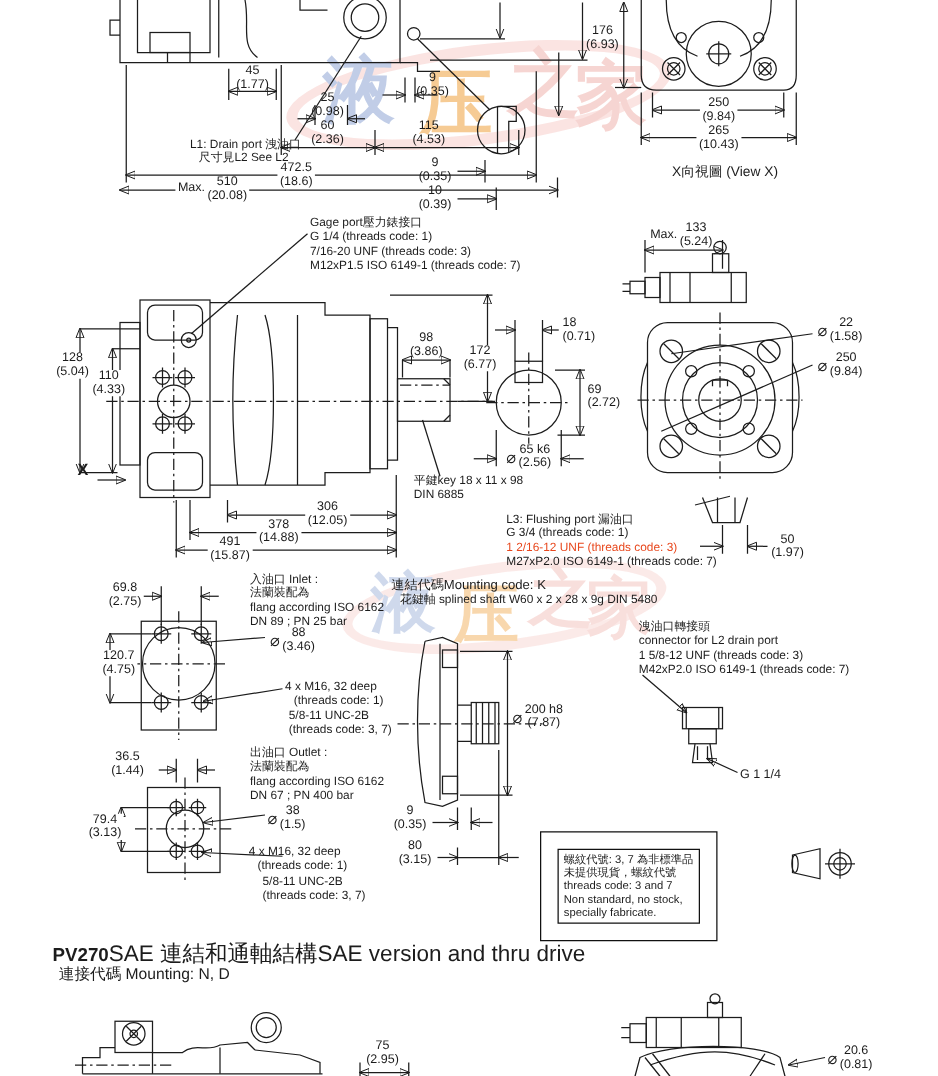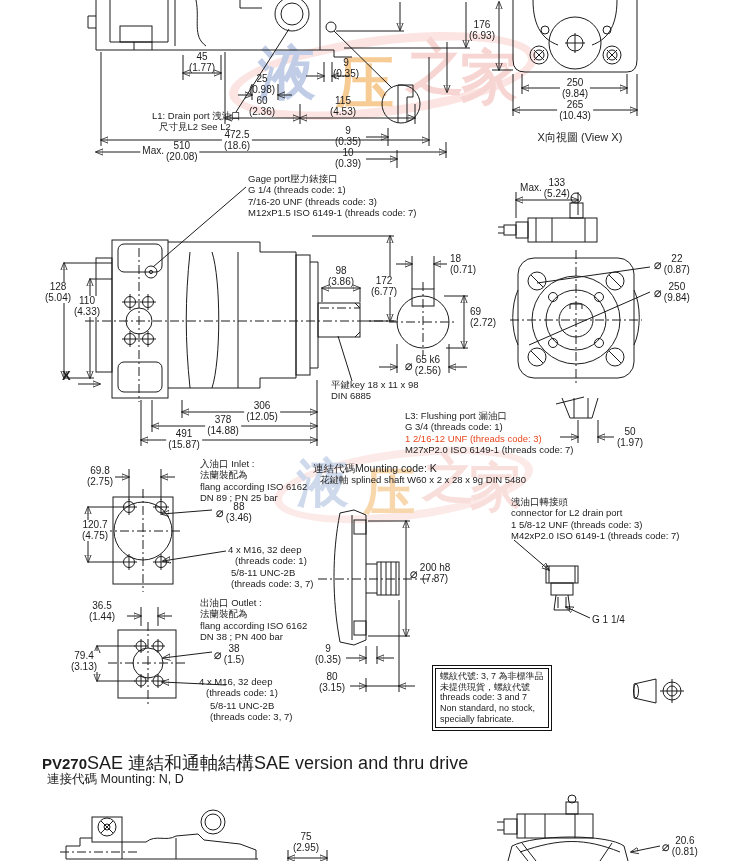--- a/index.html
+++ b/index.html
@@ -26,21 +26,21 @@
 .dia{font-size:13px;line-height:13px}
 .bg{background:#fff;padding:0 2px}
 .note{position:absolute;font-size:9.5px;line-height:11.4px;white-space:nowrap}
 .note span{display:block}
 .note .ind{margin-left:7px}
 .red{color:#e8481e}
 .caption{position:absolute;font-size:11px;transform:translateX(-50%);white-space:nowrap}
 .xlabel{position:absolute;font-size:13px;font-weight:bold}
 .glabel{position:absolute;font-size:10px;white-space:nowrap}
 
-.nbox{position:absolute;border:1.5px solid #111;padding:2px;background:#fff}
+.nbox{position:absolute;border:1.5px solid #111;padding:13px;background:#fff}
 .nbox-in{border:1px solid #111;padding:2px 4px;font-size:9px;line-height:10.7px;white-space:nowrap}
 .nbox-in span{display:block}
 
 .wm{position:absolute;pointer-events:none}
 .wm-ring{position:absolute;border:9px solid rgba(235,125,115,.38);border-radius:50%;
   transform:rotate(-7deg)}
 .wm-c{position:absolute;font-weight:bold;font-size:58px;line-height:58px}
 
 .footer{position:absolute;display:flex;align-items:baseline;white-space:nowrap}
 .footer .model{font-size:15px;font-weight:bold}
@@ -478,21 +478,21 @@
   <span>Max.</span>
   <span class="stack">
       <span>133</span>
       <span>(5.24)</span>
     </span>
 </div>
 <div class="drow" style="left:654px;top:254px">
   <span class="dia">⌀</span>
   <span class="stack">
       <span>22</span>
-      <span>(0.87)</span>
+      <span>(1.58)</span>
     </span>
 </div>
 <div class="drow" style="left:654px;top:282px">
   <span class="dia">⌀</span>
   <span class="stack">
       <span>250</span>
       <span>(9.84)</span>
     </span>
 </div>
 
@@ -552,21 +552,21 @@
   <span>connector for L2 drain port</span>
   <span>1 5/8-12 UNF  (threads code: 3)</span>
   <span>M42xP2.0  ISO 6149-1 (threads code: 7)</span>
 </div>
 <div class="glabel" style="left:592px;top:614px">G 1 1/4</div>
 
 <div class="note" style="left:200px;top:597px">
   <span>出油口 Outlet :</span>
   <span>法蘭裝配為</span>
   <span>flang according ISO 6162</span>
-  <span>DN 38 ; PN 400 bar</span>
+  <span>DN 67 ; PN 400 bar</span>
 </div>
 <div class="dim" style="left:102px;top:601px">
   <span>36.5</span>
     <span>(1.44)</span>
 </div>
 <div class="dim bg" style="left:84px;top:651px">
   <span>79.4</span>
     <span>(3.13)</span>
 </div>
 <div class="drow" style="left:214px;top:644px">

